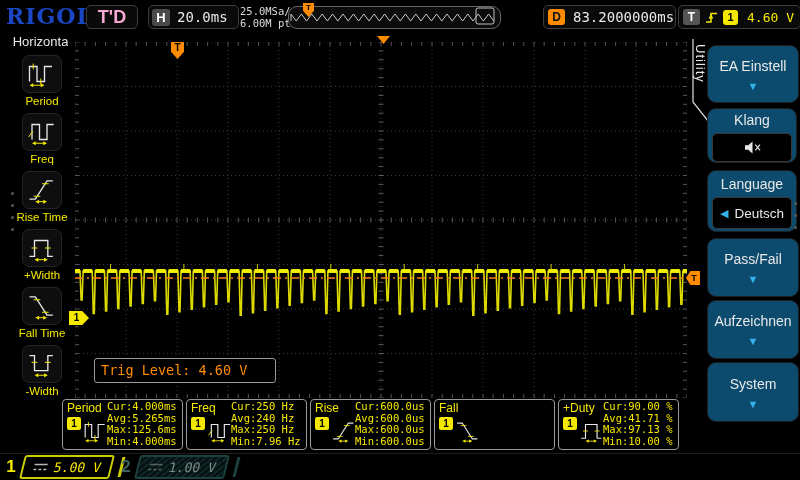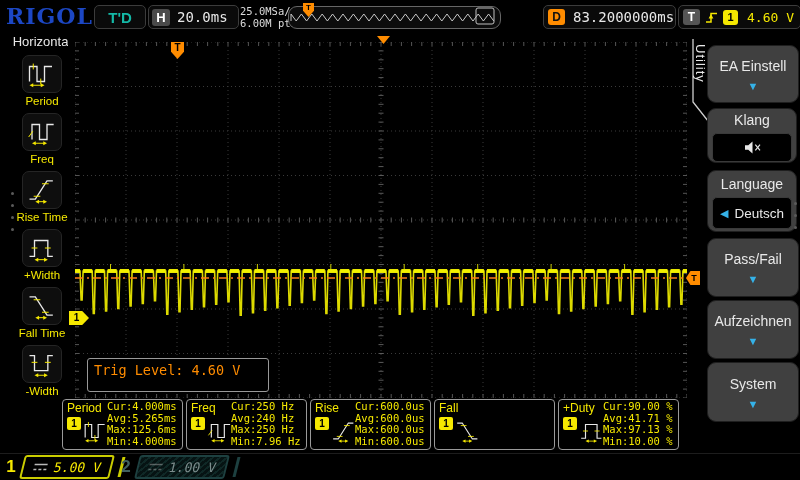--- a/index.html
+++ b/index.html
@@ -7,21 +7,21 @@
        font-family:"Liberation Sans",sans-serif;-webkit-font-smoothing:antialiased;}
   .mono{font-family:"DejaVu Sans Mono",monospace;}
 
   
   .topbar{position:absolute;left:0;top:1px;width:800px;height:32px;background:#000;}
   .logo{position:absolute;left:6px;top:2px;font-family:"DejaVu Serif",serif;font-weight:bold;
         font-size:22px;color:#1c47c4;letter-spacing:1px;}
   .pill{position:absolute;background:#0a0a0a;border:1px solid #3c3c3c;border-radius:5px;
         display:flex;align-items:center;}
   .td-pill{left:86px;top:4px;width:50px;height:22px;justify-content:center;
-           color:#14b8a6;font-weight:bold;font-size:15px;margin-left:8px;}
+           color:#f9a8d4;font-weight:bold;font-size:18px;}
   .h-pill{left:148px;top:4px;width:86px;height:22px;padding-left:3px;gap:7px;}
   .h-badge{width:18px;height:17px;background:#4a4a4a;border-radius:3px;color:#fff;font-weight:bold;
            font-size:13px;display:flex;align-items:center;justify-content:center;}
   .h-val{color:#e8e8e8;font-size:14px;}
   .sample{position:absolute;left:240px;top:4px;color:#dcdcdc;font-size:10.5px;line-height:12px;}
   .preview{position:absolute;left:288px;top:5px;width:211px;height:21px;background:#0c0c0c;
            border:1px solid #666;border-radius:9px;}
   .pv-flag{position:absolute;left:14px;top:-4px;width:11px;height:14px;background:#ff8c00;
            clip-path:polygon(0 0,100% 0,100% 55%,50% 100%,0 55%);color:#000;font-weight:bold;
            font-size:8px;text-align:center;line-height:9px;}
@@ -53,30 +53,30 @@
           clip-path:polygon(0 0,100% 0,100% 58%,50% 100%,0 58%);color:#000;font-weight:bold;
           font-size:10px;text-align:center;line-height:12px;}
   .center-tri{position:absolute;left:309px;top:4px;width:13px;height:8px;background:#ff8c00;
           clip-path:polygon(0 0,100% 0,50% 100%);}
   .tlevel-arrow{position:absolute;left:618px;top:239px;width:14px;height:14px;background:#ff8c00;
           clip-path:polygon(0 50%,32% 0,100% 0,100% 100%,32% 100%);color:#000;font-weight:bold;
           font-size:9px;text-align:center;line-height:14px;padding-left:2px;box-sizing:border-box;}
   .ch1-marker{position:absolute;left:1px;top:279px;width:20px;height:14px;background:#f5e800;
           clip-path:polygon(0 0,66% 0,100% 50%,66% 100%,0 100%);color:#000;font-weight:bold;
           font-size:10px;text-align:center;line-height:14px;padding-right:5px;box-sizing:border-box;}
-  .trig-msg{position:absolute;left:19px;top:326px;width:182px;height:34px;background:#000;
+  .trig-msg{position:absolute;left:26px;top:326px;width:182px;height:25px;background:#000;
           border:1px solid #999;border-radius:3px;color:#ff8c00;font-size:13.5px;line-height:23px;
           padding-left:6px;box-sizing:border-box;font-family:"DejaVu Sans Mono",monospace;}
 
   
   .right-sb{position:absolute;left:692px;top:32px;width:108px;height:421px;}
   .utility-tab{position:absolute;left:1px;top:12px;writing-mode:vertical-rl;color:#e8e8e8;
           font-size:13px;letter-spacing:1px;}
   .tab-outline{position:absolute;left:-4px;top:6px;}
-  .rs-btn{position:absolute;left:15px;width:90px;background:#404040;border:1px solid #1f1f1f;
+  .rs-btn{position:absolute;left:15px;width:90px;background:#0c4a6e;border:1px solid #1f1f1f;
           border-radius:9px;display:flex;flex-direction:column;align-items:center;
           justify-content:center;color:#e8e8e8;font-size:14px;}
   .rs-arrow{color:#35b2e8;font-size:11px;margin-top:7px;line-height:10px;}
   .rs-sub{width:78px;height:30px;background:#000;border:1px solid #3a3a3a;border-radius:5px;
           display:flex;align-items:center;justify-content:center;gap:6px;margin-top:5px;}
   .lang-arrow{color:#35b2e8;font-size:11px;}
   .sub-val{color:#e8e8e8;font-size:13.5px;}
   .page-dots{position:absolute;left:102px;top:170px;display:flex;flex-direction:column;gap:9px;}
 
   

